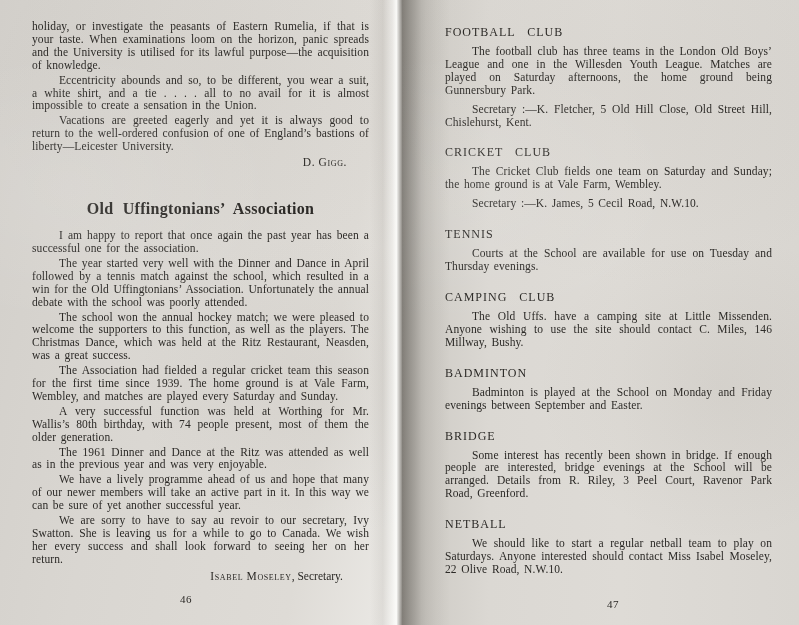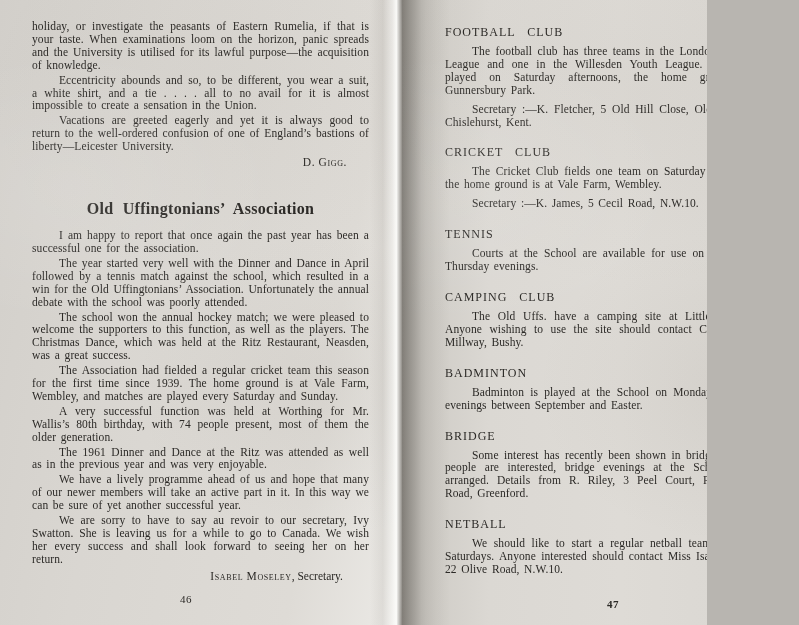--- a/index.html
+++ b/index.html
@@ -1,18 +1,18 @@
 <!DOCTYPE html>
 <html><head>
 <meta charset="utf-8">
 <style>
   html,body{margin:0;padding:0;background:#b8b5b0;}
   #scan{
     position:relative;
-    width:707px;height:625px;
+    width:799px;height:625px;
     background:#d8d5d0;
     font-family:"Liberation Serif","DejaVu Serif",serif;
     color:#2b2926;
     overflow:hidden;
     box-shadow:inset 0 0 46px rgba(60,55,48,0.22);
   }
   .page{position:absolute;top:0;height:625px;overflow:hidden;}
   .page-left{
     left:0;width:397px;
     padding:20px 28px 0 32px;box-sizing:border-box;
@@ -65,21 +65,21 @@
     font-size:12px;line-height:13px;font-weight:normal;
     margin:18px 0 6px 0;
     letter-spacing:1px;word-spacing:8px;
   }
   h2.first{margin-top:0;}
   .page-right p{margin-bottom:6px;}
   .pagenum{
     position:absolute;font-size:11px;letter-spacing:0.5px;
   }
   .pagenum-left{left:180px;top:593px;}
-  .pagenum-right{left:607px;top:598px;font-weight:bold;}
+  .pagenum-right{left:607px;top:598px;}
 </style>
 </head>
 <body>
 
 <div id="scan">
 
   <div class="page page-left">
     <p>holiday, or investigate the peasants of Eastern Rumelia, if that is your taste.  When examinations loom on the horizon, panic spreads and the University is utilised for its lawful purpose—the acquisition of knowledge.</p>
     <p class="indent">Eccentricity abounds and so, to be different, you wear a suit, a white shirt, and a tie . . . . all to no avail for it is almost impossible to create a sensation in the Union.</p>
     <p class="indent">Vacations are greeted eagerly and yet it is always good to return to the well-ordered confusion of one of England’s bastions of liberty—Leicester University.</p>

